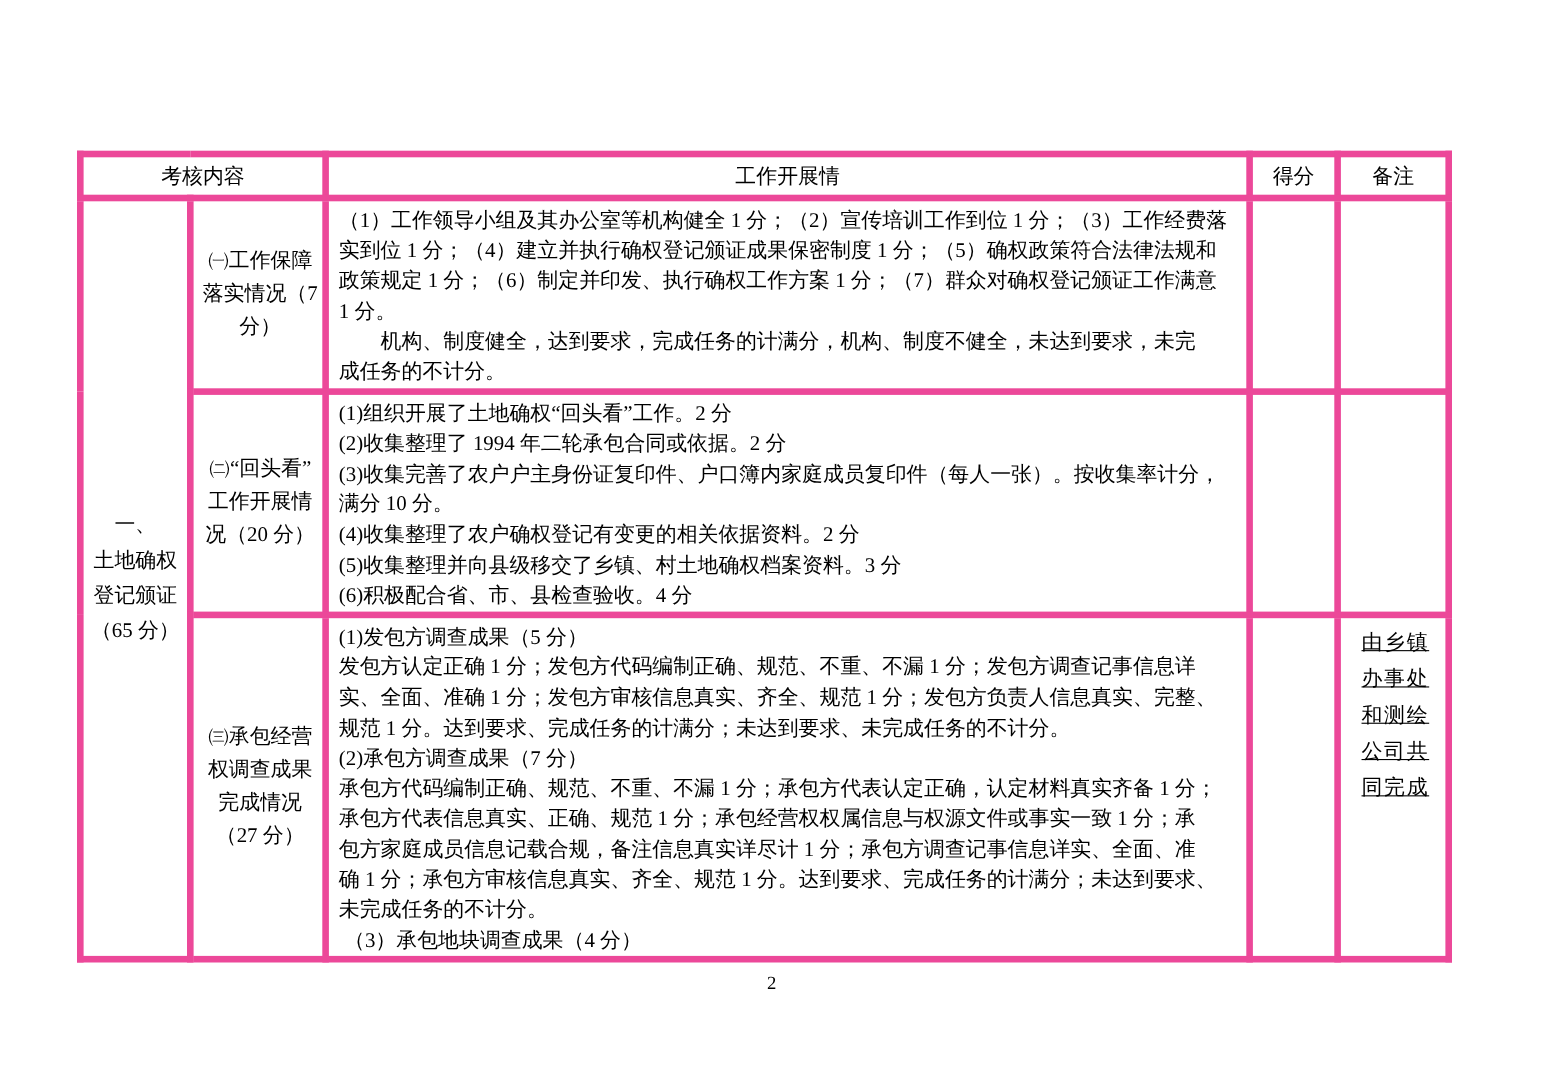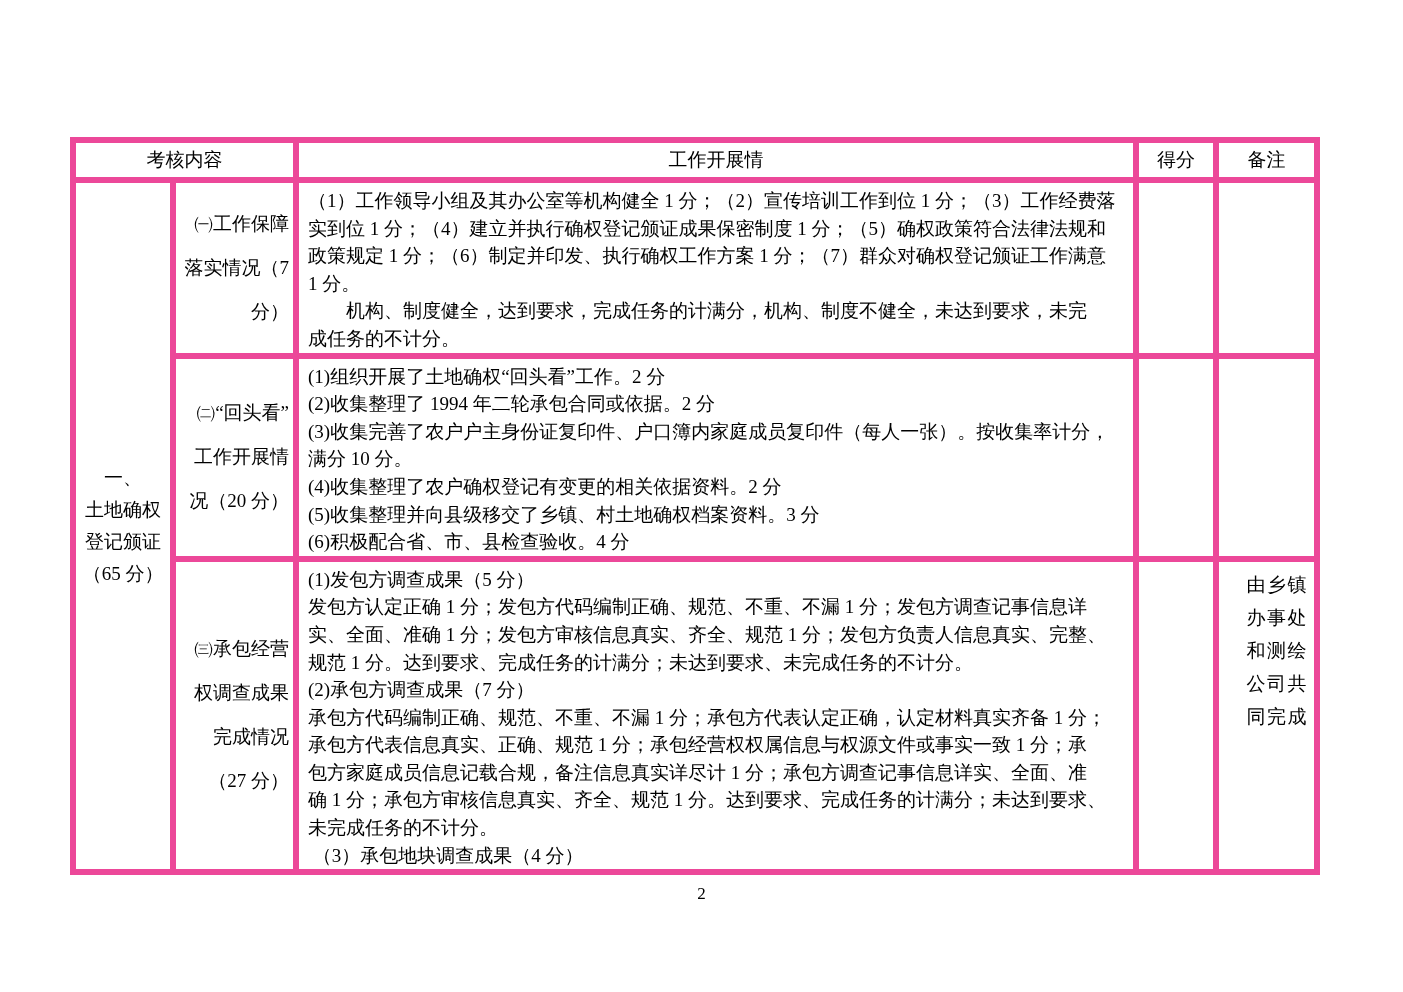--- a/index.html
+++ b/index.html
@@ -34,43 +34,44 @@
   th { text-align: center; vertical-align: middle; font-size: 19px; }
 
   .cell-category {
     text-align: center;
     vertical-align: middle;
     white-space: pre-wrap;
     line-height: 32px;
     padding: 0 4px;
   }
   .cell-item {
-    text-align: right;
+    text-align: center;
     vertical-align: middle;
     white-space: pre-wrap;
-    line-height: 44px;
+    line-height: 30px;
     padding: 0 4px 0 8px;
   }
   .cell-criteria {
     text-align: left;
     vertical-align: top;
     white-space: pre-wrap;
     overflow-wrap: anywhere;
     line-height: 27.6px;
     padding: 4px 4px 0 9px;
     margin-left: 48px;
   }
   .cell-score { vertical-align: top; }
   .cell-remark {
-    text-align: right;
+    text-align: center;
     vertical-align: top;
     line-height: 33px;
     letter-spacing: 1.5px;
     padding: 6px 6px 0 10px;
     overflow-wrap: anywhere;
+    text-decoration: underline;
   }
   .page-number {
     position: absolute;
     left: 0; top: 884px;
     width: 1403px;
     text-align: center;
     font-size: 17px;
   }
 </style>
 </head>

